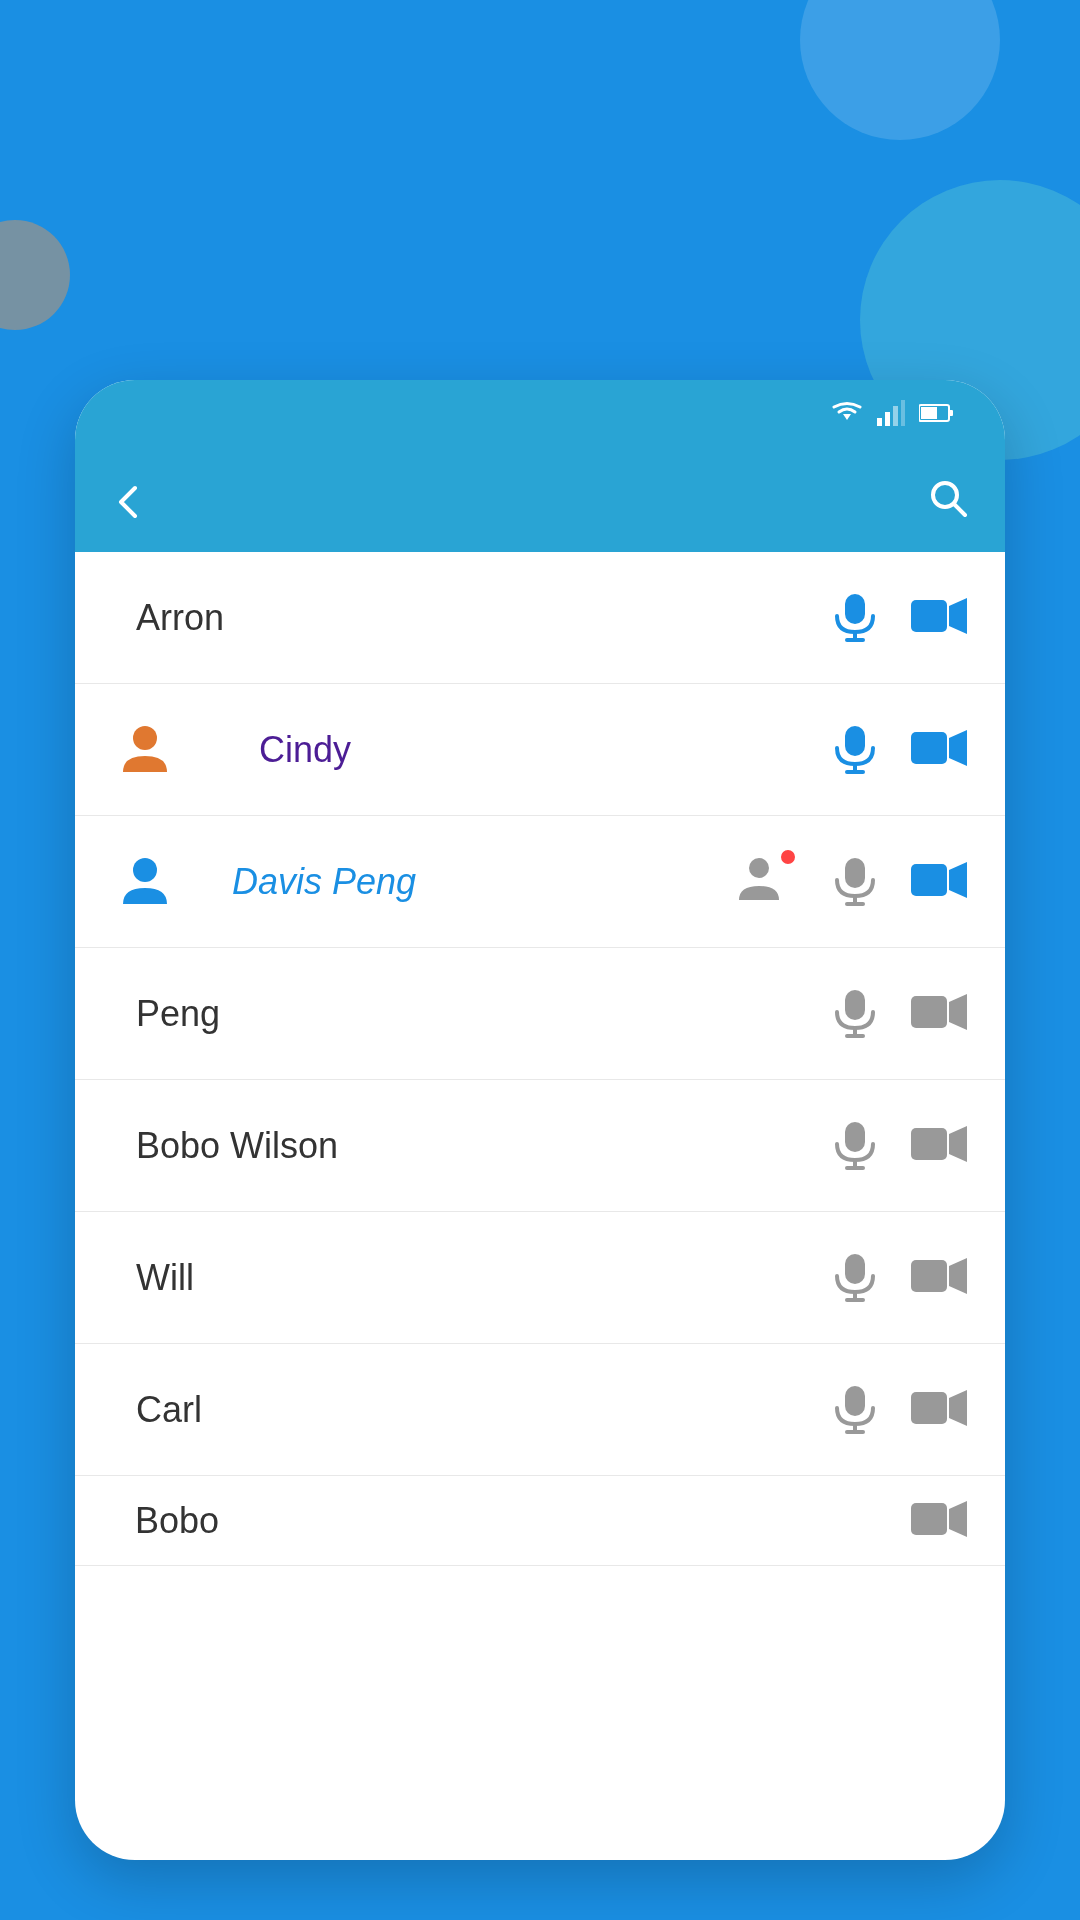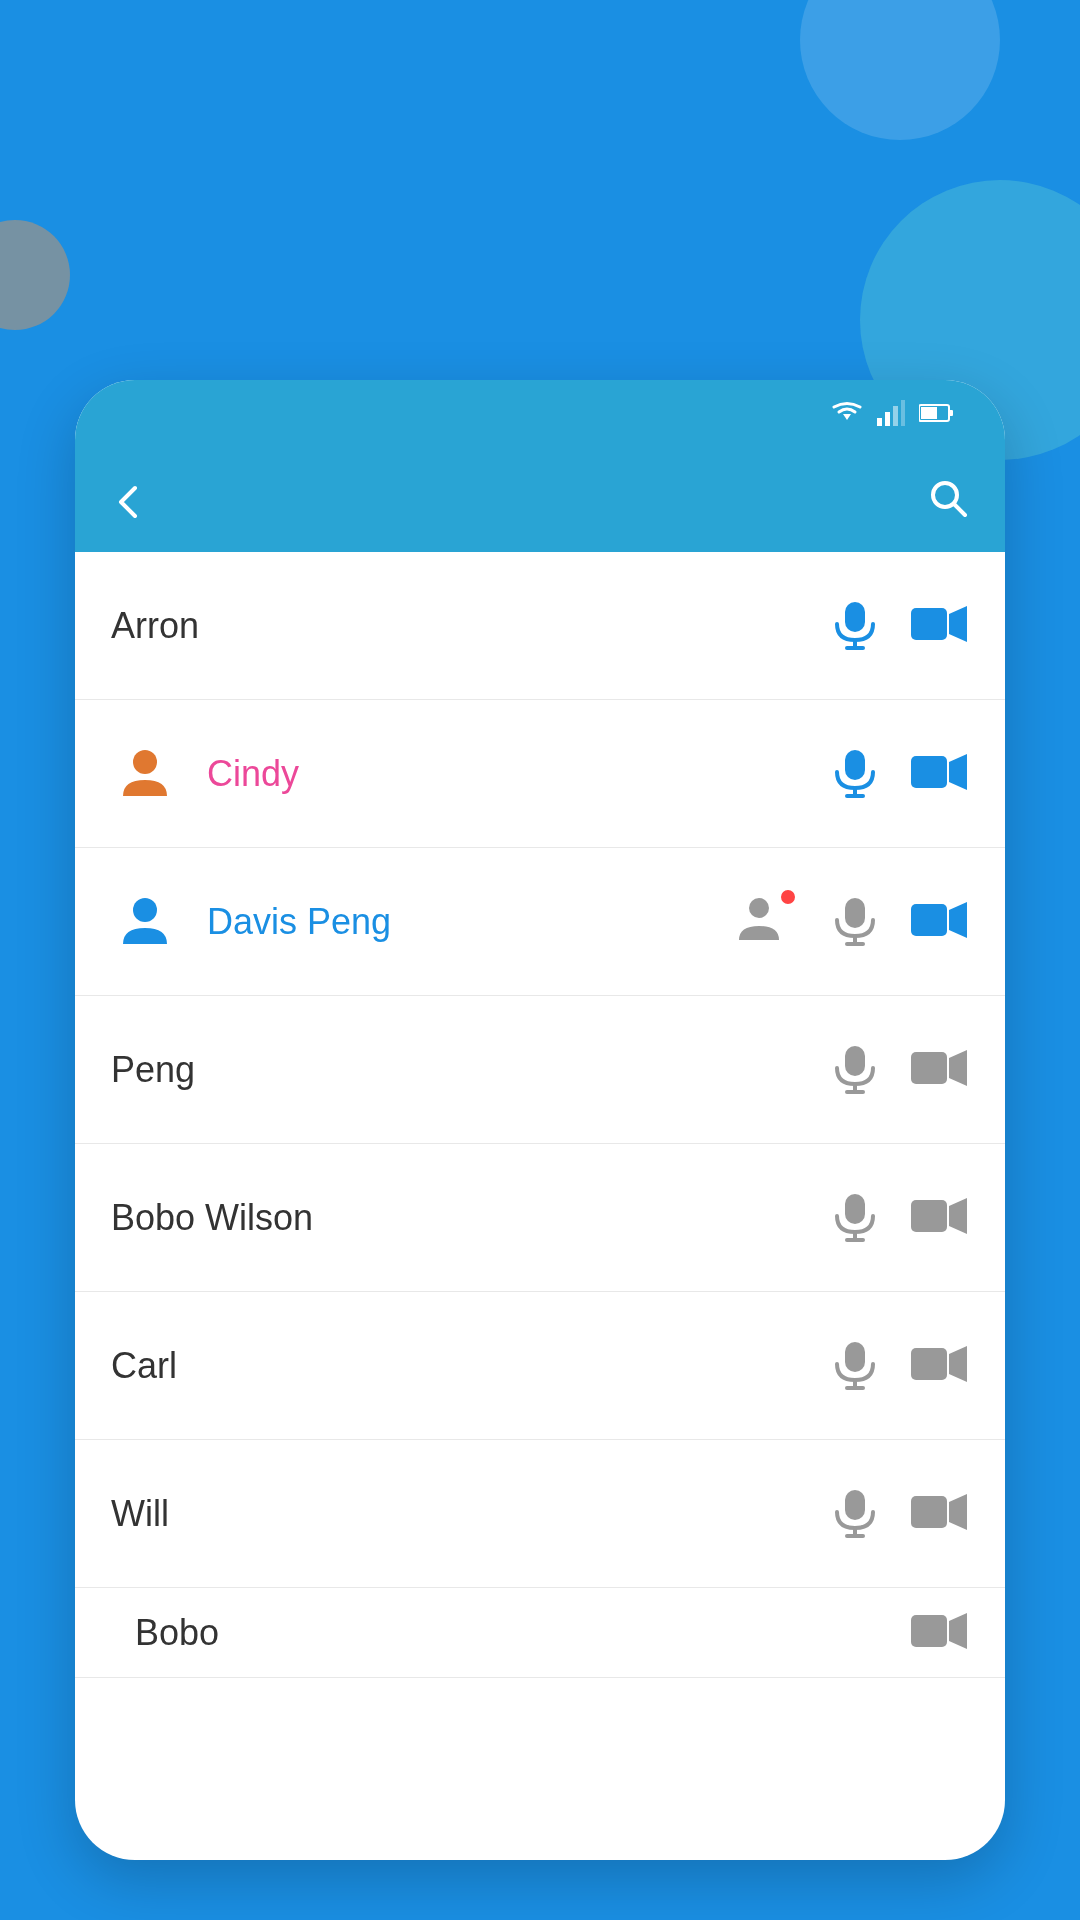--- a/index.html
+++ b/index.html
@@ -157,47 +157,50 @@
     
     .participants-list {
       background: white;
       overflow-y: auto;
     }
 
     .participant-row {
       display: flex;
       align-items: center;
       padding: 0 36px;
-      height: 148px;
+      height: 132px;
       border-bottom: 1px solid #e8e8e8;
       position: relative;
+      gap: 25px;
     }
 
     .participant-avatar {
       width: 68px;
       height: 68px;
       margin-right: 28px;
       display: flex;
       align-items: center;
       justify-content: center;
       flex-shrink: 0;
     }
 
     .participant-name {
       flex: 1;
       font-size: 36px;
       color: #333;
     }
 
     .participant-name.orange {
-      color: #ec4899;
+      color: #4c1d95;
+      margin-left: 27px;
     }
 
     .participant-name.blue {
       color: #1a8fe3;
+      font-style: italic;
     }
 
     .icons-group {
       display: flex;
       align-items: center;
       gap: 28px;
     }
 
     
     .mic-icon-svg {
@@ -407,37 +410,37 @@
     <line x1="18" y1="50" x2="34" y2="50" stroke="#999" stroke-width="4" stroke-linecap="round"></line>
   </svg></div>
           <div><svg class="camera-icon-svg" viewBox="0 0 60 52" fill="none">
     <rect x="2" y="10" width="36" height="32" rx="5" fill="#999"></rect>
     <polygon points="40,16 58,8 58,44 40,36" fill="#999"></polygon>
   </svg></div>
         </div>
       </div>
       <div class="participant-row">
         <div class="participant-avatar" style="width: 0px; margin-right: 0px;"></div>
-        <span class="participant-name">Carl</span>
+        <span class="participant-name">Will</span>
         <div class="icons-group">
           <div><svg class="mic-icon-svg" viewBox="0 0 52 52" fill="none">
     <rect x="16" y="4" width="20" height="30" rx="10" fill="#999"></rect>
     <path d="M8 26 Q8 42 26 42 Q44 42 44 26" stroke="#999" stroke-width="4" fill="none" stroke-linecap="round"></path>
     <line x1="26" y1="42" x2="26" y2="50" stroke="#999" stroke-width="4" stroke-linecap="round"></line>
     <line x1="18" y1="50" x2="34" y2="50" stroke="#999" stroke-width="4" stroke-linecap="round"></line>
   </svg></div>
           <div><svg class="camera-icon-svg" viewBox="0 0 60 52" fill="none">
     <rect x="2" y="10" width="36" height="32" rx="5" fill="#999"></rect>
     <polygon points="40,16 58,8 58,44 40,36" fill="#999"></polygon>
   </svg></div>
         </div>
       </div>
       <div class="participant-row">
         <div class="participant-avatar" style="width: 0px; margin-right: 0px;"></div>
-        <span class="participant-name">Will</span>
+        <span class="participant-name">Carl</span>
         <div class="icons-group">
           <div><svg class="mic-icon-svg" viewBox="0 0 52 52" fill="none">
     <rect x="16" y="4" width="20" height="30" rx="10" fill="#999"></rect>
     <path d="M8 26 Q8 42 26 42 Q44 42 44 26" stroke="#999" stroke-width="4" fill="none" stroke-linecap="round"></path>
     <line x1="26" y1="42" x2="26" y2="50" stroke="#999" stroke-width="4" stroke-linecap="round"></line>
     <line x1="18" y1="50" x2="34" y2="50" stroke="#999" stroke-width="4" stroke-linecap="round"></line>
   </svg></div>
           <div><svg class="camera-icon-svg" viewBox="0 0 60 52" fill="none">
     <rect x="2" y="10" width="36" height="32" rx="5" fill="#999"></rect>
     <polygon points="40,16 58,8 58,44 40,36" fill="#999"></polygon>

